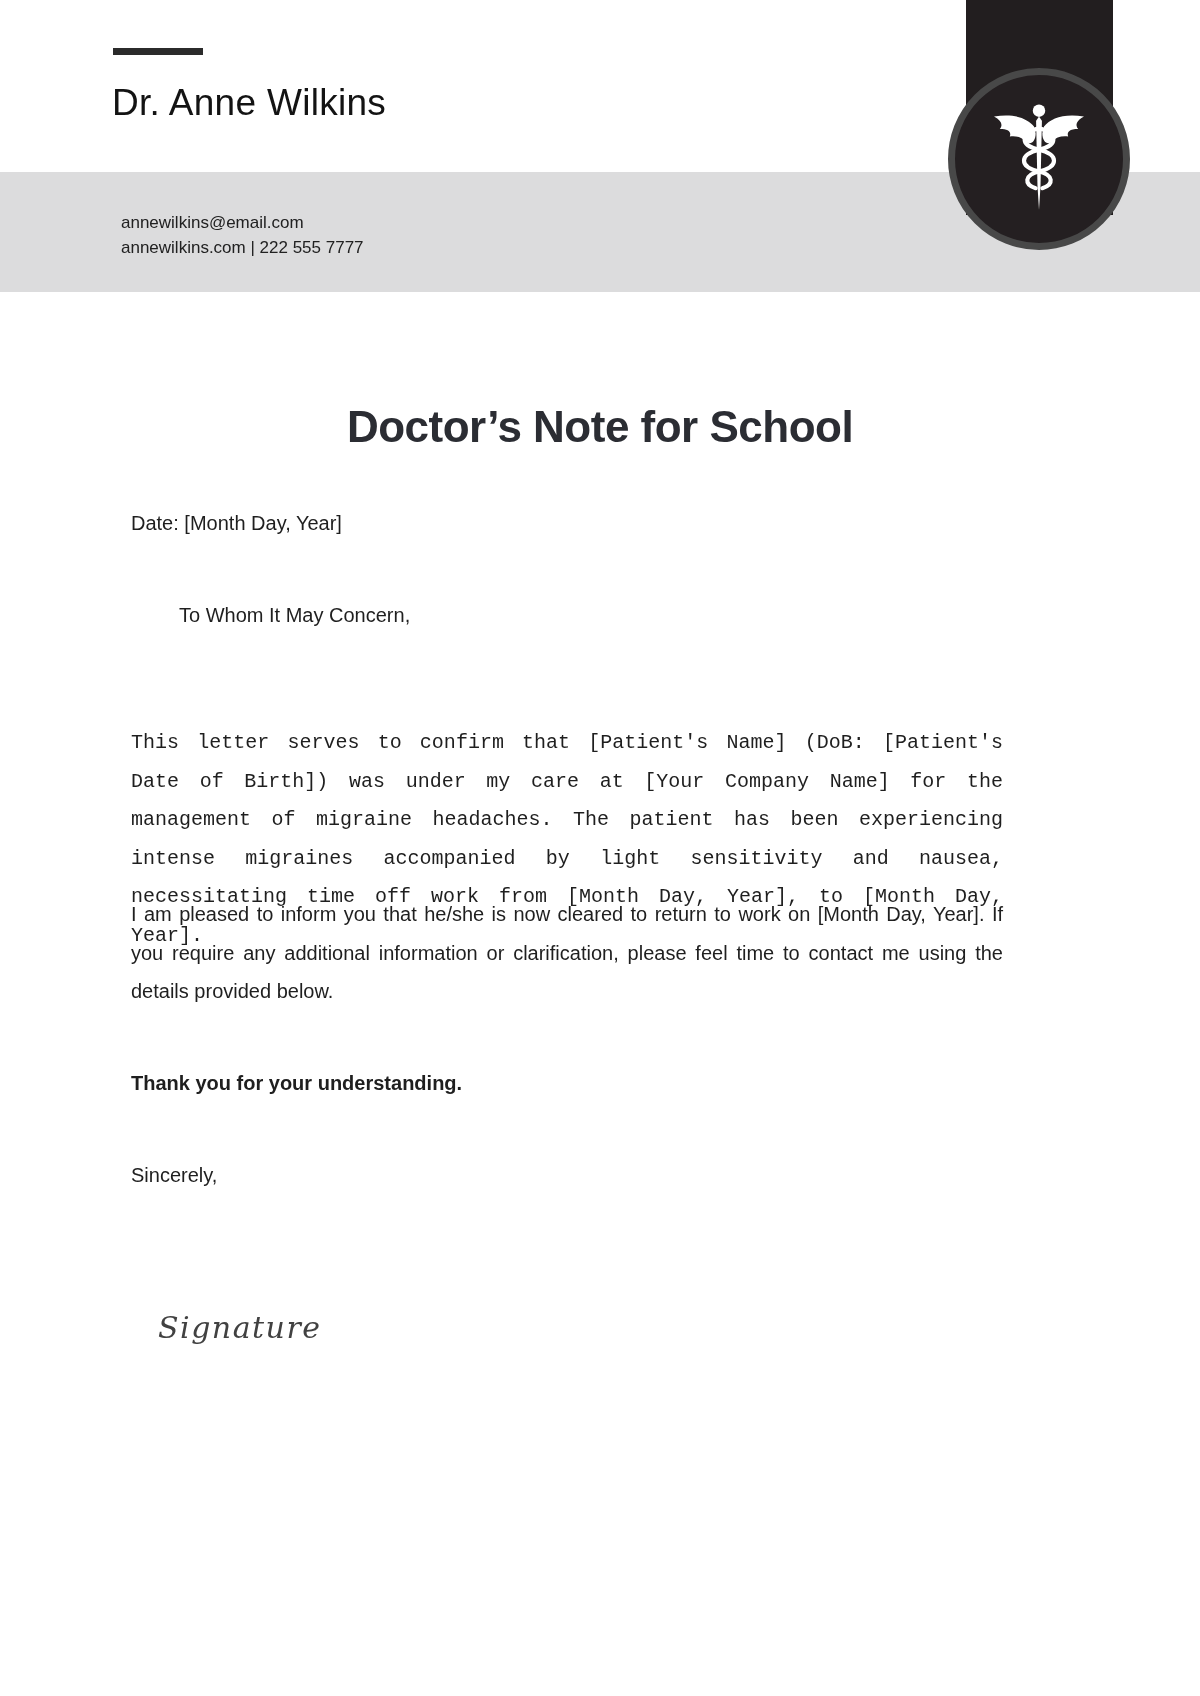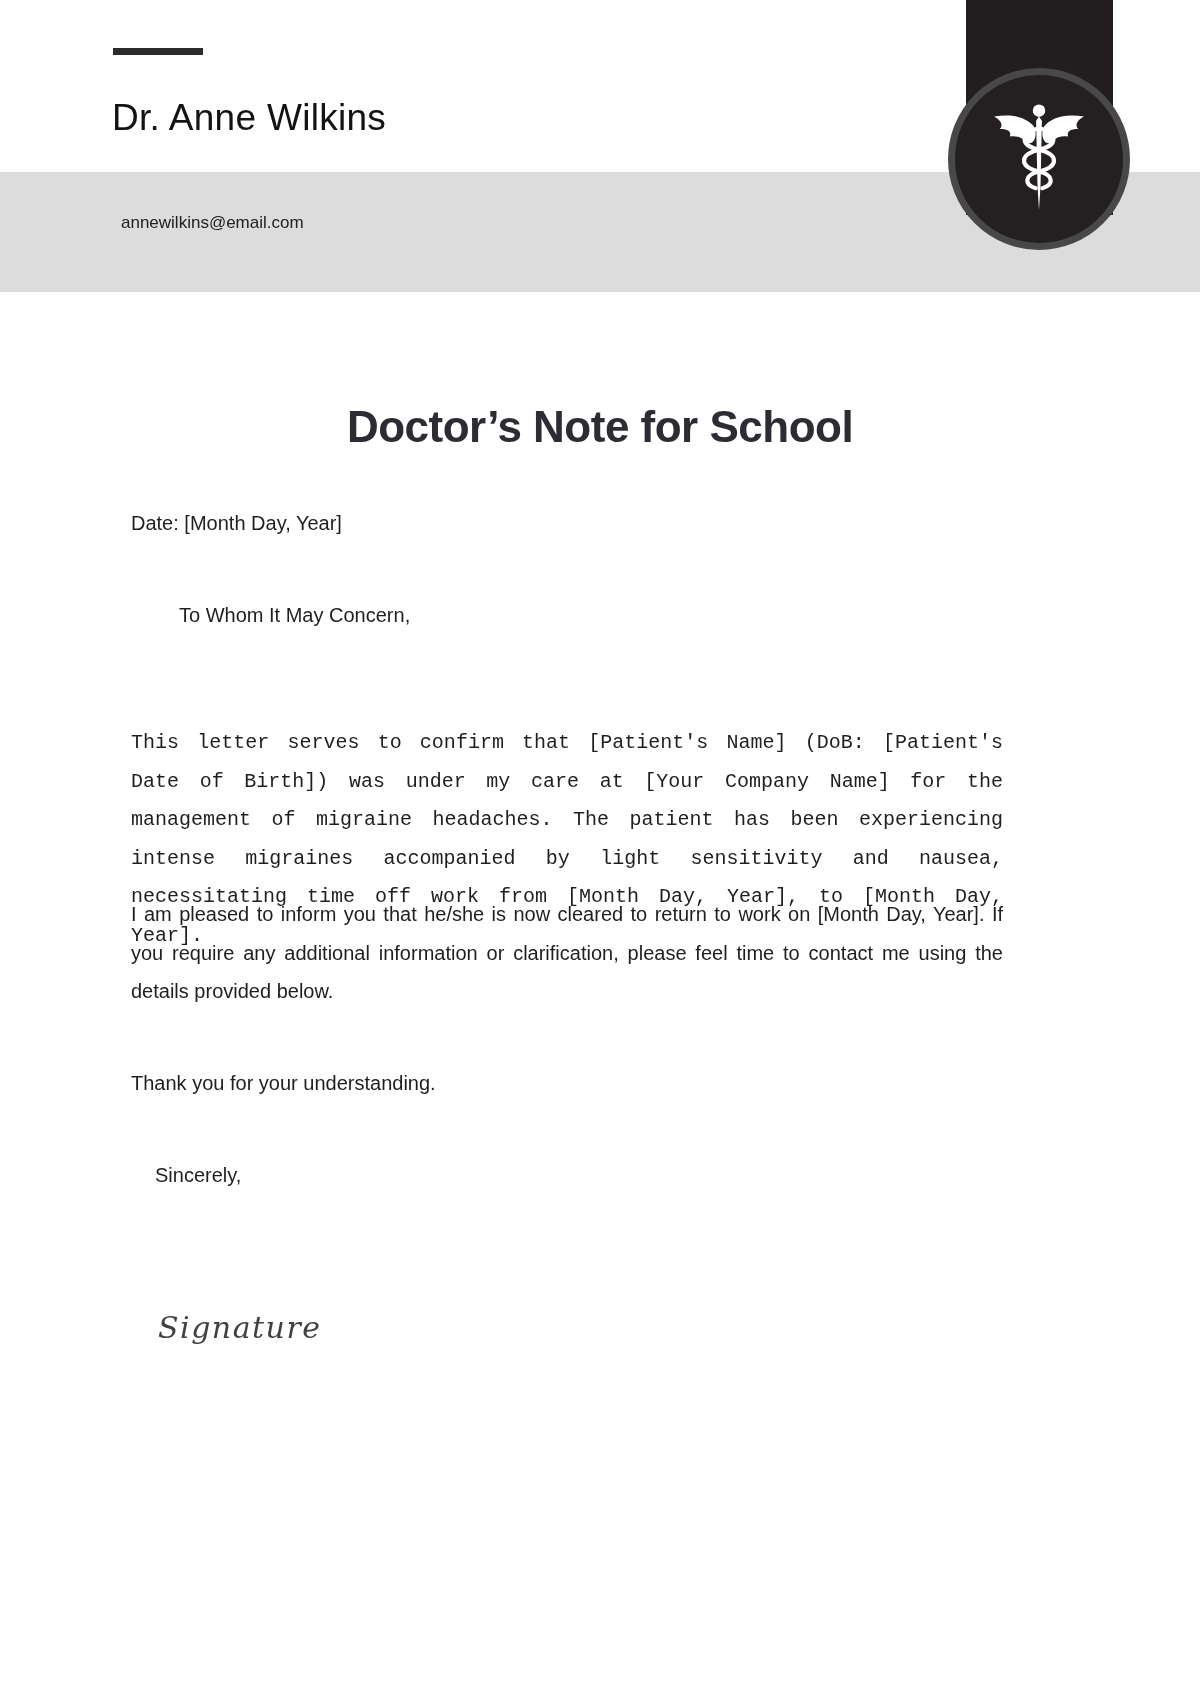--- a/index.html
+++ b/index.html
@@ -12,21 +12,21 @@
     overflow: hidden;
   }
   .accent-bar {
     position: absolute;
     left: 113px; top: 48px;
     width: 90px; height: 7px;
     background: #2b2b2b;
   }
   .doctor-name {
     position: absolute;
-    left: 112px; top: 97px;
+    left: 112px; top: 82px;
     margin: 0;
     font-size: 37px;
     font-weight: 400;
     letter-spacing: 0.3px;
     color: #131313;
   }
   .contact-band {
     position: absolute;
     left: 0; top: 172px;
     width: 1200px; height: 120px;
@@ -77,22 +77,22 @@
     margin: 0;
     font-size: 20px;
     line-height: 38.5px;
     color: #1f1f1f;
   }
   .justified { text-align: justify; }
   .date-line   { top: 504px; }
   .salutation  { top: 596px; margin-left: 48px; }
   .paragraph-1 { top: 724px; font-family: Liberation Mono, monospace; }
   .paragraph-2 { top: 895px; }
-  .thanks-line { top: 1064px; }
-  .closing     { top: 1156px; margin-left: 24px; }
+  .thanks-line { top: 1064px; font-weight: bold; }
+  .closing     { top: 1156px; }
   .signature {
     position: absolute;
     left: 158px; top: 1310px;
     font-family: "DejaVu Serif", serif;
     font-style: italic;
     font-size: 30px;
     letter-spacing: 1.5px;
     color: #414141;
   }
 </style>
@@ -100,20 +100,21 @@
 <body>
 
 <div class="page">
 
   <div class="accent-bar"></div>
 
   <h1 class="doctor-name">Dr. Anne Wilkins</h1>
 
   <div class="contact-band">
     <div class="contact-line">annewilkins@email.com</div>
+    <div class="contact-line">annewilkins.com | 222 555 7777</div>
   </div>
 
   <div class="ribbon"></div>
 
   <div class="badge">
     <svg width="100" height="112" viewBox="0 0 120 134" fill="#ffffff" xmlns="http://www.w3.org/2000/svg">
       <circle cx="60" cy="9" r="7.5"></circle>
       <path d="M60 16 L63.5 21 L61.8 100 L60 128 L58.2 100 L56.5 21 Z"></path>
       <path d="M54 28 C46 18 30 12 6 16 C15 21 17 26 13 31 C23 31 27 34 25 40 C33 39 40 41 44 46 C50 51 56 46 56 36 Z"></path>
       <path d="M66 28 C74 18 90 12 114 16 C105 21 103 26 107 31 C97 31 93 34 95 40 C87 39 80 41 76 46 C70 51 64 46 64 36 Z"></path>

